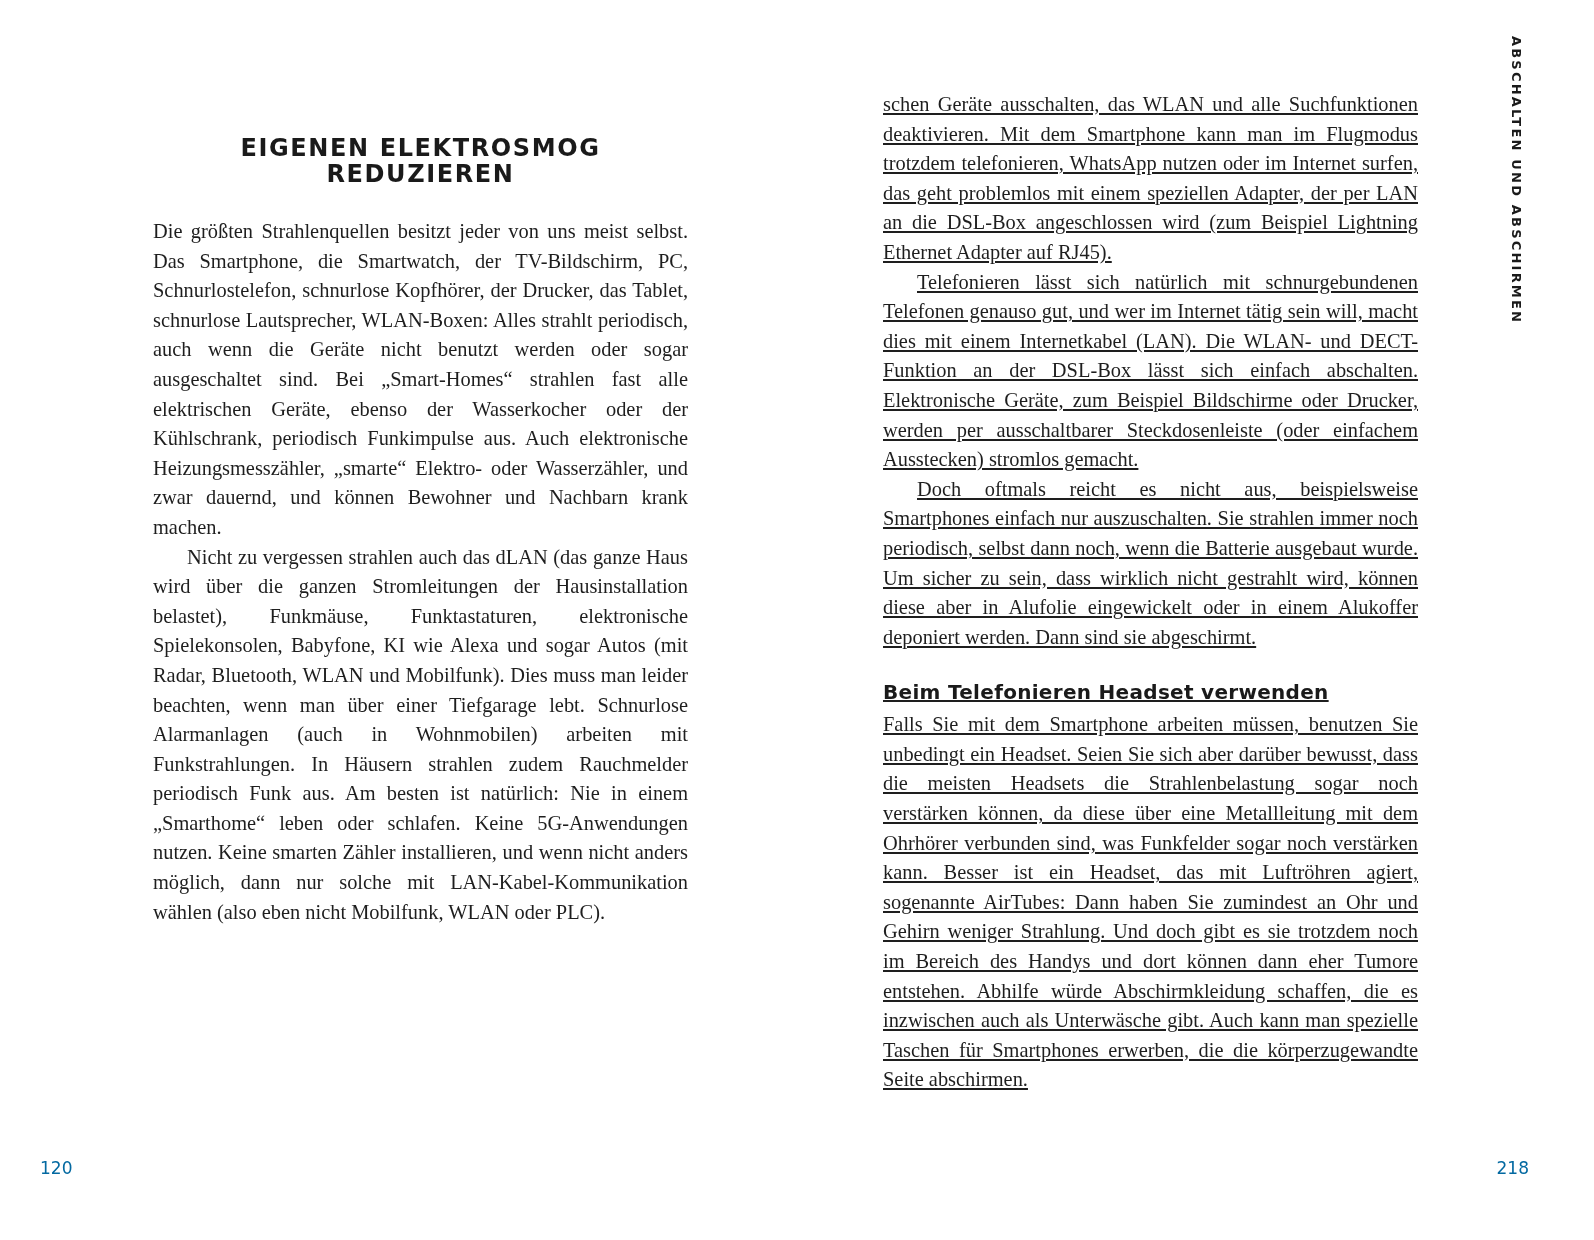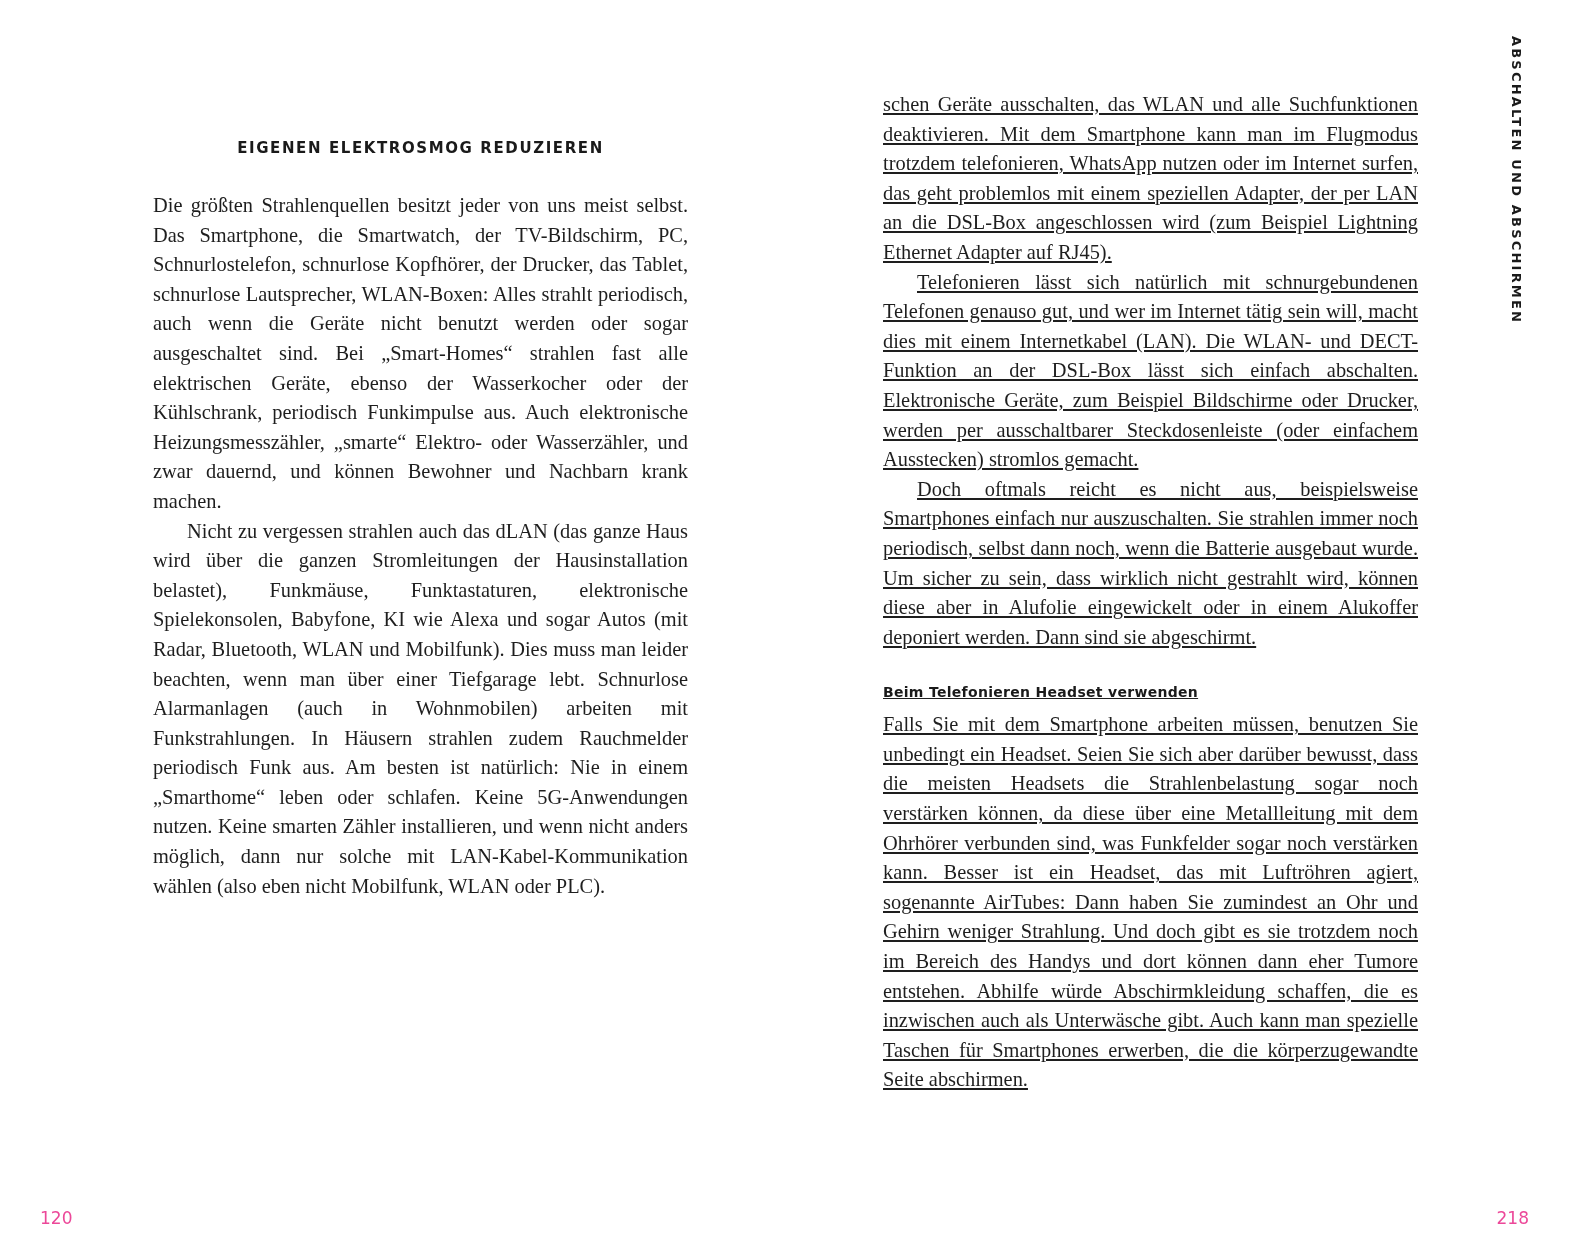--- a/index.html
+++ b/index.html
@@ -34,43 +34,43 @@
     .page-right .col { left: 86px; top: 90px; text-decoration: underline; }
     .col p {
       margin: 0;
     }
     .col p.indent {
       text-indent: 34px;
     }
     .section-heading {
       font-family: "DejaVu Sans", "Liberation Sans", sans-serif;
       font-weight: bold;
-      font-size: 15px;
+      font-size: 24px;
       letter-spacing: 1.6px;
       text-align: center;
       margin: 38px 0 30px 0;
       line-height: 26px;
       color: #1a1a1a;
     }
     .sub-heading {
       font-family: "DejaVu Sans", "Liberation Sans", sans-serif;
       font-weight: bold;
-      font-size: 14px;
+      font-size: 20px;
       letter-spacing: 0.3px;
       margin: 26px 0 4px 0;
       line-height: 28px;
       text-align: left;
       color: #1a1a1a;
     }
     .page-number {
       position: absolute;
-      top: 1208px;
+      top: 1158px;
       font-family: "DejaVu Sans", "Liberation Sans", sans-serif;
       font-size: 17px;
-      color: #ec4899;
+      color: #0369a1;
     }
     .page-left .page-number { left: 40px; }
     .page-right .page-number { right: 65px; }
     .running-head {
       position: absolute;
       left: 712px;
       top: 36px;
       writing-mode: vertical-rl;
       font-family: "DejaVu Sans", "Liberation Sans", sans-serif;
       font-size: 13px;

